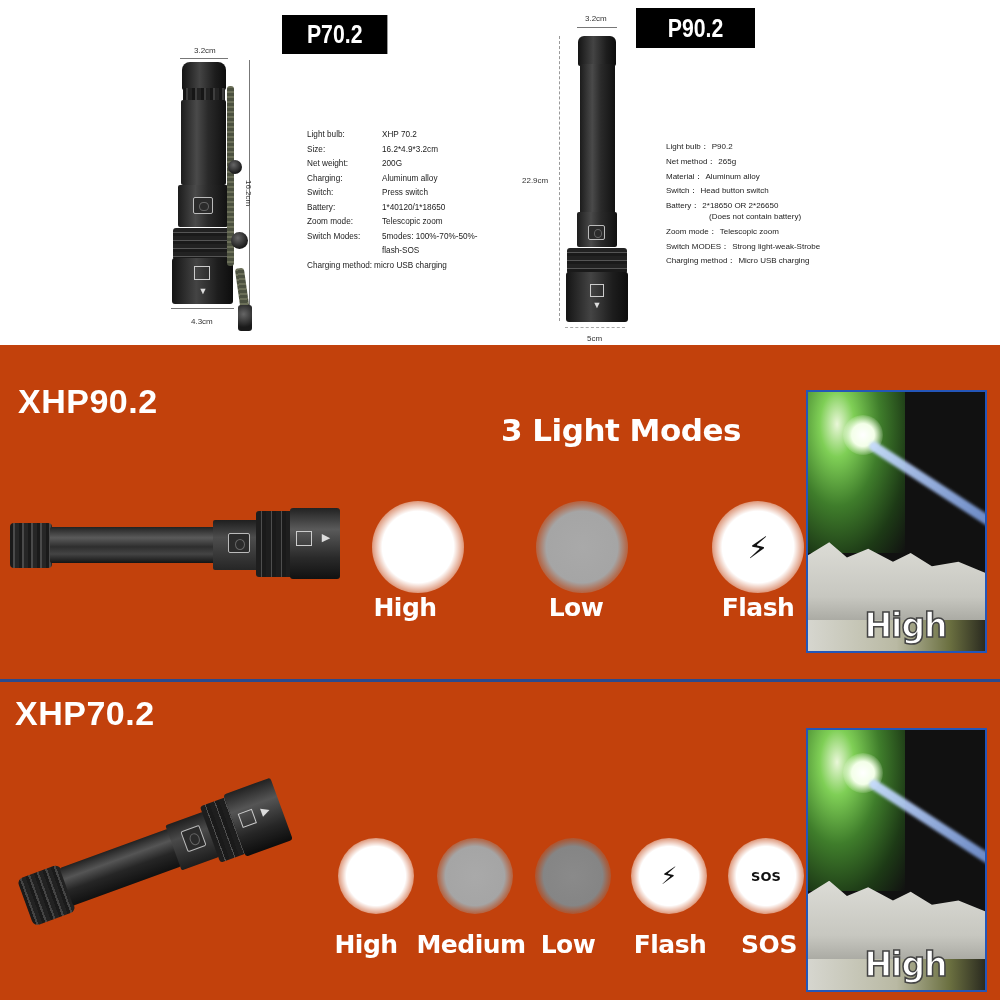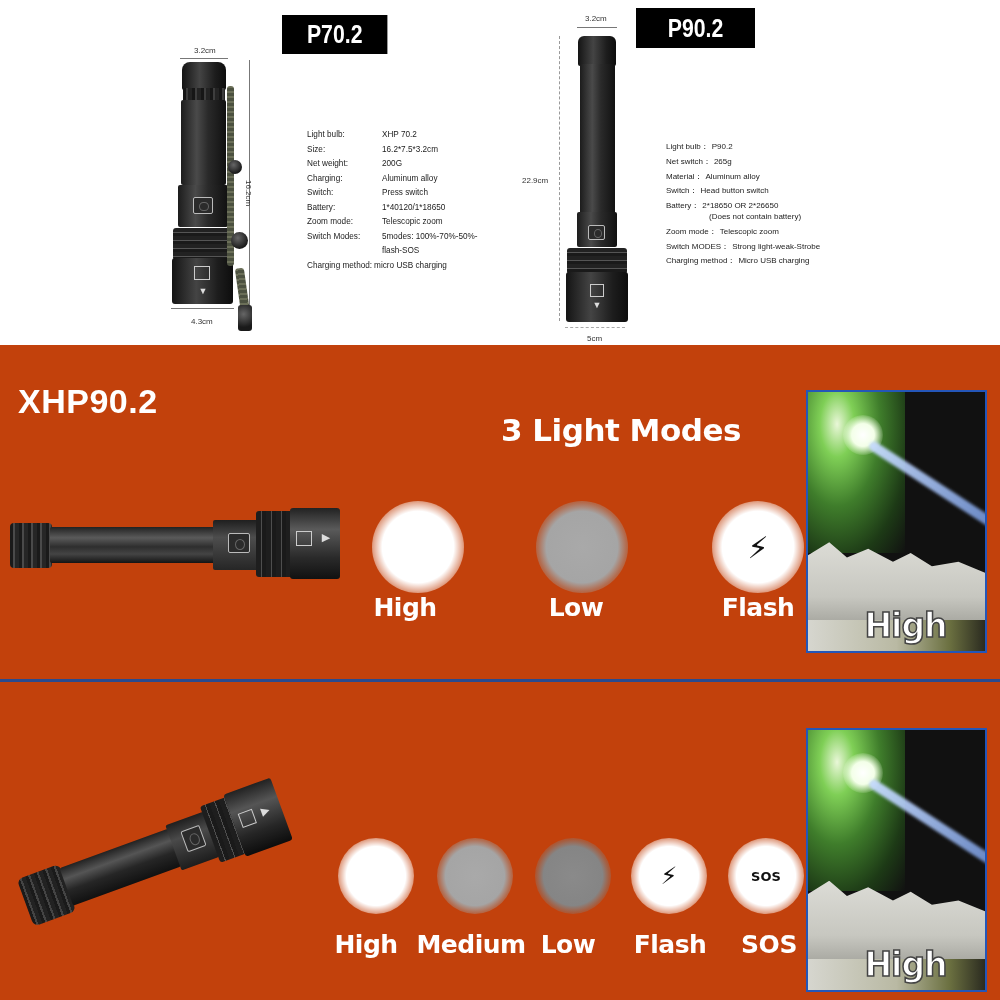--- a/index.html
+++ b/index.html
@@ -108,21 +108,21 @@
     <div class="bead" style="left:238px; top:305px; width:14px; height:26px; border-radius:3px;"></div>
   </div>
 
   <div class="spec p70spec" style="left:307px; top:128px;">
     <div class="row">
         <span class="k">Light bulb:</span>
         <span class="v">XHP 70.2</span>
       </div>
     <div class="row">
         <span class="k">Size:</span>
-        <span class="v">16.2*7.5*3.2cm</span>
+        <span class="v">16.2*4.9*3.2cm</span>
       </div>
     <div class="row">
         <span class="k">Net weight:</span>
         <span class="v">200G</span>
       </div>
     <div class="row">
         <span class="k">Charging:</span>
         <span class="v">Aluminum alloy</span>
       </div>
     <div class="row">
@@ -170,21 +170,21 @@
     <div class="fl-icon" style="left:590px; top:284px; width:14px; height:13px; border:1px solid #ccc;"></div>
     <div class="fl-icon" style="left:589px; top:300px; width:16px;">▼</div>
   </div>
 
   <div class="spec p90spec" style="left:666px; top:140px;">
     <div class="row">
         <span class="k">Light bulb：</span>
         <span class="v">P90.2</span>
       </div>
     <div class="row">
-        <span class="k">Net switch：</span>
+        <span class="k">Net method：</span>
         <span class="v">265g</span>
       </div>
     <div class="row">
         <span class="k">Material：</span>
         <span class="v">Aluminum alloy</span>
       </div>
     <div class="row">
         <span class="k">Switch：</span>
         <span class="v">Head button switch</span>
       </div>
@@ -242,20 +242,21 @@
     <div class="beam"></div>
     <div class="rocks"></div>
     <div class="water"></div>
     <div class="cap">High</div>
   </div>
 </div>
 
 <div class="divider"></div>
 
 <div class="dark s2">
+  <div class="model-title" style="left:15px; top:12px;">XHP70.2</div>
 
   <div style="position:absolute; left:0; top:0; width:340px; height:318px;">
     <div style="position:absolute; left:25px; top:190px; width:270px; height:60px; transform:rotate(-20deg); transform-origin:left center;">
       <div class="fl-ribs" style="left:0; top:6px; width:45px; height:50px; border-radius:6px; background: repeating-linear-gradient(90deg,#1a1a1a 0 3px,#444 3px 5px,#222 5px 9px);"></div>
       <div class="fl-body" style="left:44px; top:10px; width:115px; height:40px; background: linear-gradient(180deg,#222 0%,#555 30%,#262626 60%,#111 100%);"></div>
       <div class="fl-body" style="left:158px; top:6px; width:40px; height:48px; background: linear-gradient(180deg,#1f1f1f 0%,#4a4a4a 35%,#1d1d1d 100%);"></div>
       <div class="fl-switch" style="left:170px; top:17px; width:20px; height:22px;"></div>
       <div class="fl-ring" style="left:197px; top:0px; width:28px; height:60px; background: repeating-linear-gradient(90deg,#1e1e1e 0 5px,#4e4e4e 5px 6px,#1a1a1a 6px 10px);"></div>
       <div class="fl-head" style="left:223px; top:-3px; width:50px; height:66px; background: linear-gradient(180deg,#222 0%,#555 30%,#262626 70%,#0d0d0d 100%);"></div>
       <div class="fl-icon" style="left:230px; top:20px; width:15px; height:15px; border:1px solid #ccc;"></div>

